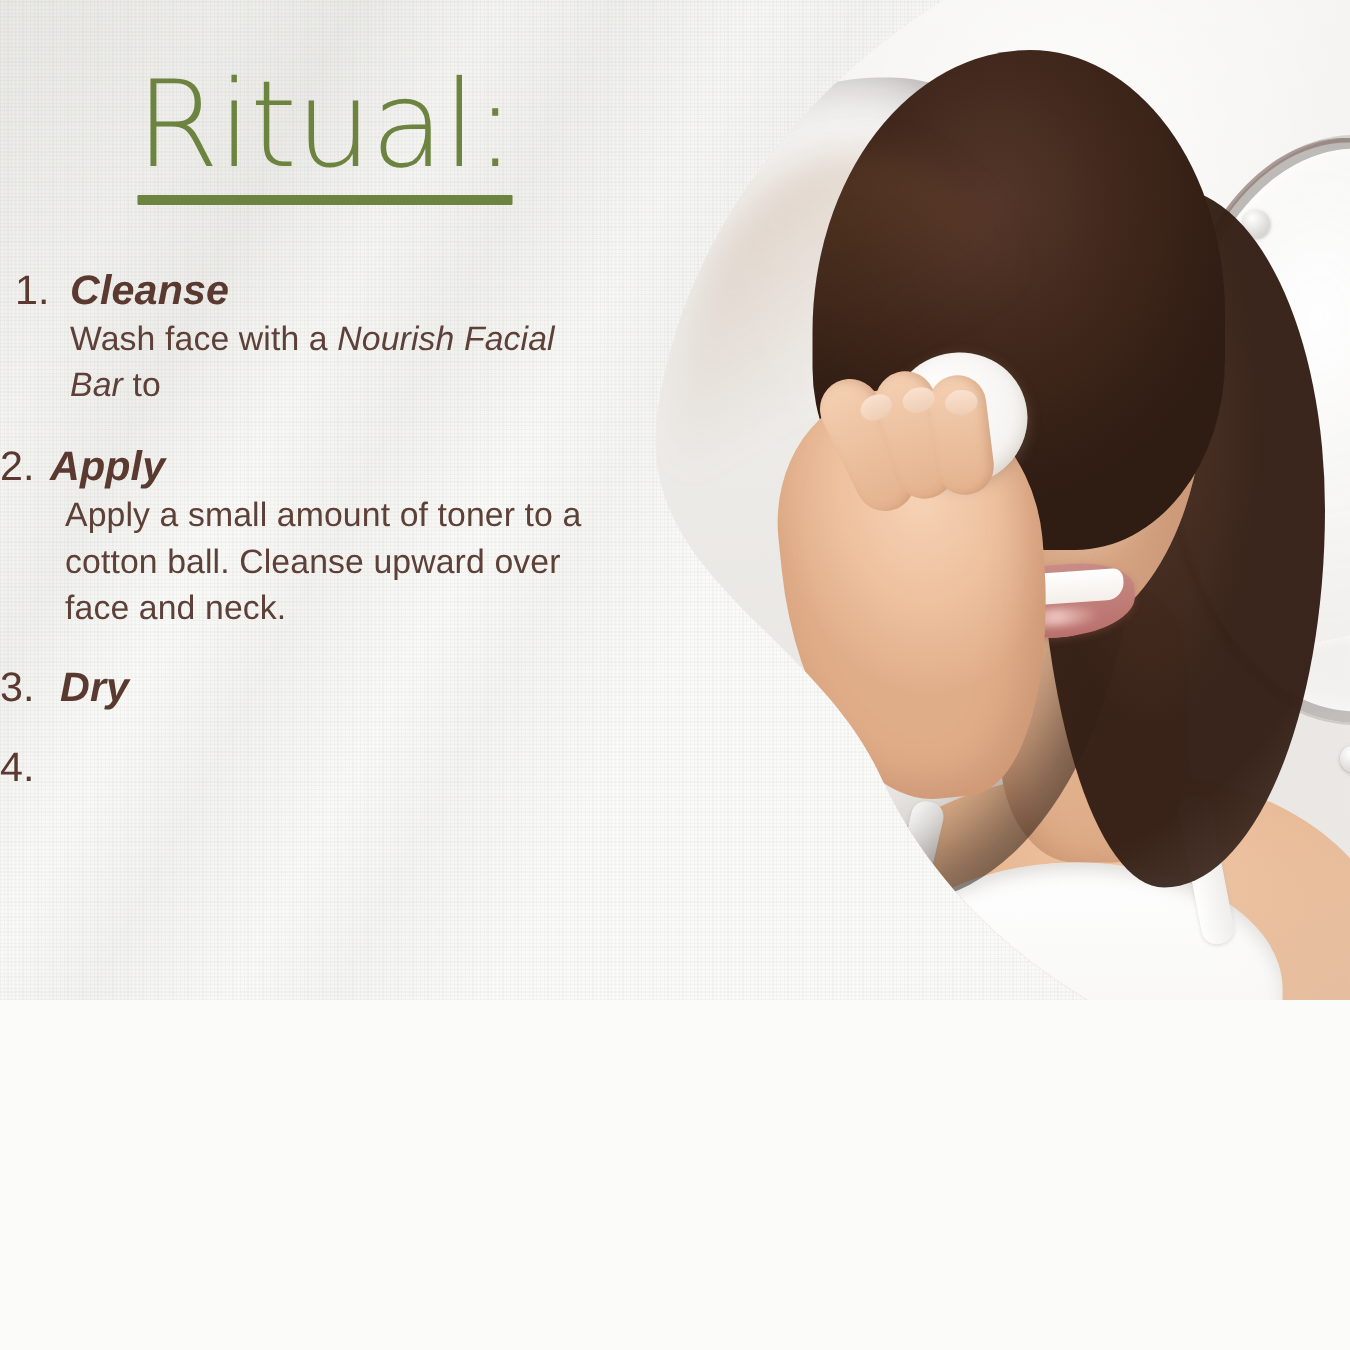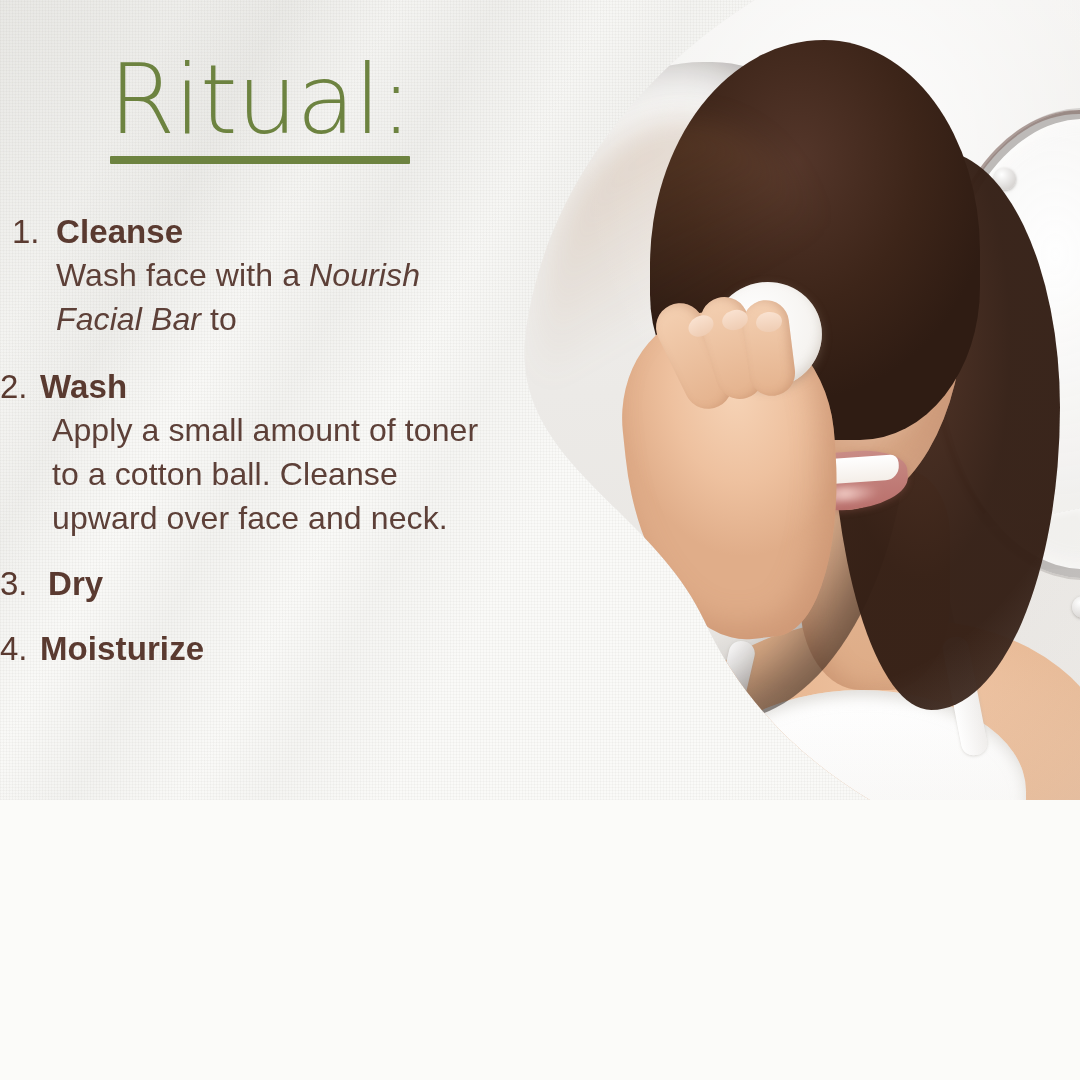--- a/index.html
+++ b/index.html
@@ -56,26 +56,26 @@
   .step-head{
     display:flex;align-items:baseline;
     color:#5a3a30;
     font-size:33px;line-height:1.12;
     margin-bottom:2px;
   }
   .step-num{
     font-weight:400;color:#5a3a30;
     min-width:40px;display:inline-block;
   }
-  .step-title{font-weight:700;letter-spacing:.1px;}
+  .step-title{font-weight:700;letter-spacing:.1px;font-style:italic;}
 
   .step-body{
     margin-left:52px;
     color:#5d4038;
-    font-size:32px;line-height:1.375;
+    font-size:27px;line-height:1.375;
     font-weight:400;letter-spacing:.1px;
     max-width:430px;
   }
   .step-body em{font-style:italic;}
 
   
   .step-1 .step-head{padding-left:12px;}
   .step-1 .step-num{min-width:44px;}
   .step-1 .step-body{margin-left:56px;}
   .step-1 .step-body .ln3{padding-left:9px;display:block;}
@@ -363,34 +363,33 @@
         </div>
         <div class="step-body">
           <span>Wash face with a</span>
           <em>Nourish Facial Bar</em><span> to</span>
         </div>
       </div>
 
       <div class="step step-2">
         <div class="step-head">
           <span class="step-num">2.</span>
-          <span class="step-title">Wash</span>
+          <span class="step-title">Apply</span>
         </div>
         <div class="step-body">Apply a small amount of toner to a cotton ball. Cleanse upward over face and neck.</div>
       </div>
 
       <div class="step step-3">
         <div class="step-head">
           <span class="step-num">3.</span>
           <span class="step-title">Dry</span>
         </div>
       </div>
 
       <div class="step step-4">
         <div class="step-head">
           <span class="step-num">4.</span>
-          <span class="step-title">Moisturize</span>
         </div>
       </div>
 
     </div>
   </div>
 </div>
 
 </body></html>

